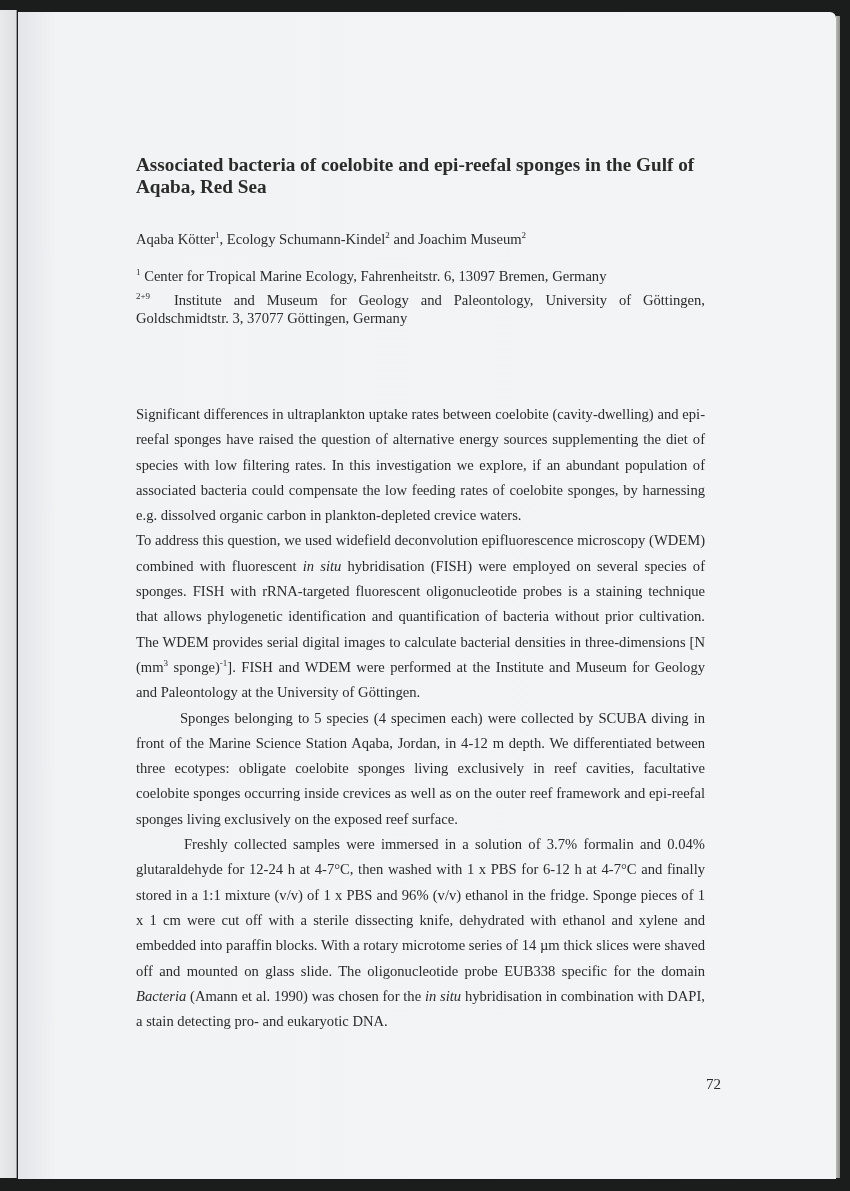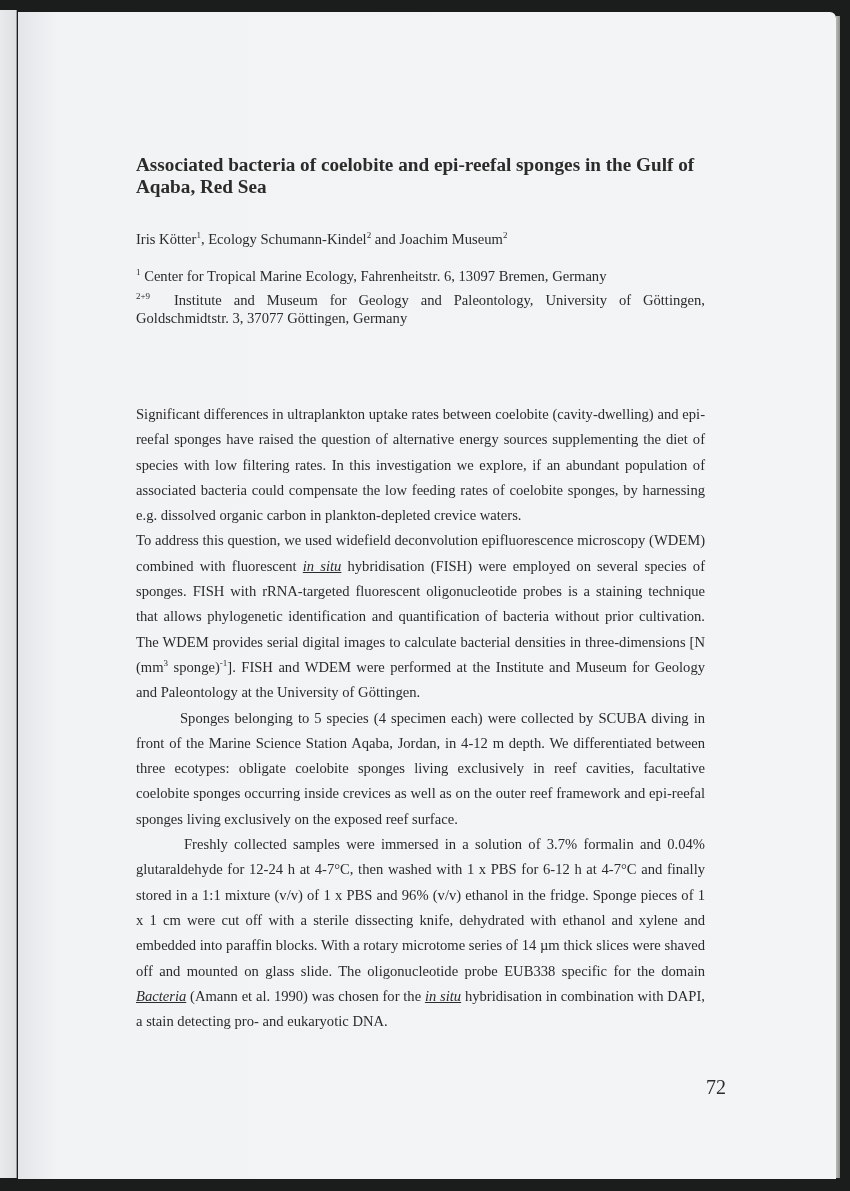--- a/index.html
+++ b/index.html
@@ -41,34 +41,34 @@
       text-align: justify; text-align-last: left;
     }
     .body-text {
       position: absolute; top: 390px; left: 0; width: 569px;
       font-size: 14.6px; line-height: 25.3px; text-align: justify;
     }
     .body-text p { margin: 0; }
     .indent1 { text-indent: 44px; }
     .indent2 { text-indent: 48px; }
     .page-number {
-      position: absolute; top: 1064px; left: 570px; font-size: 20px;
+      position: absolute; top: 1064px; left: 570px; font-size: 15px;
     }
-    i { font-style: italic; text-decoration: underline; }
+    i { font-style: italic; }
   </style>
 </head>
 <body>
 
 <div class="left-page"></div>
 <div class="page">
   <div class="content">
     <h1 class="title">Associated bacteria of coelobite and epi-reefal sponges in the Gulf of Aqaba, Red Sea</h1>
 
     <div class="authors">
-      <span>Iris Kötter</span><sup>1</sup><span>, </span><span>Ecology Schumann-Kindel</span><sup>2</sup><span> and </span><span>Joachim Museum</span><sup>2</sup>
+      <span>Aqaba Kötter</span><sup>1</sup><span>, </span><span>Ecology Schumann-Kindel</span><sup>2</sup><span> and </span><span>Joachim Museum</span><sup>2</sup>
     </div>
 
     <div class="aff1">
       <sup>1</sup>
       <span>Center for Tropical Marine Ecology, Fahrenheitstr. 6, 13097 Bremen, Germany</span>
     </div>
     <div class="aff2">
       <sup>2+9</sup>&nbsp;
       <span>Institute and Museum for Geology and Paleontology, University of Göttingen, Goldschmidtstr. 3, 37077 Göttingen, Germany</span>
     </div>

